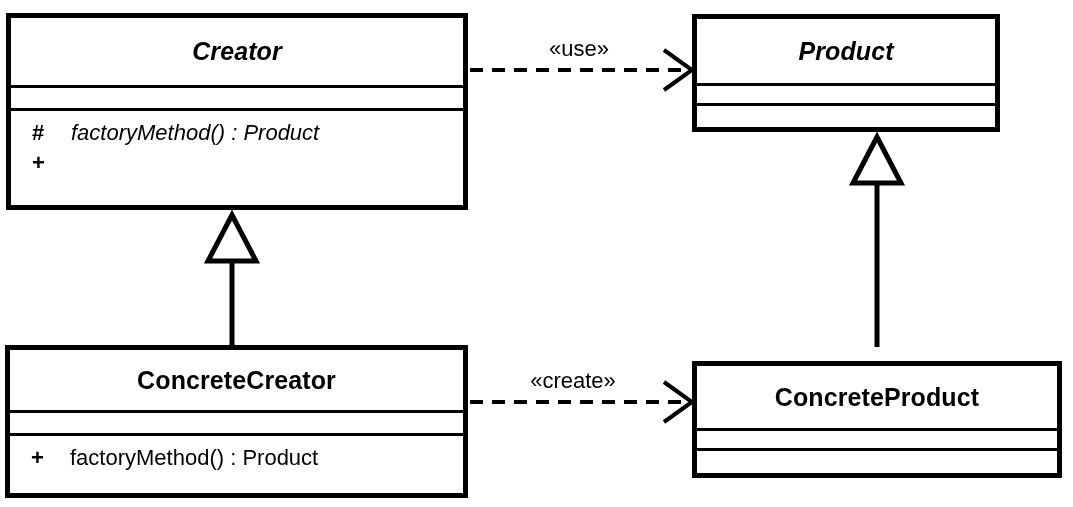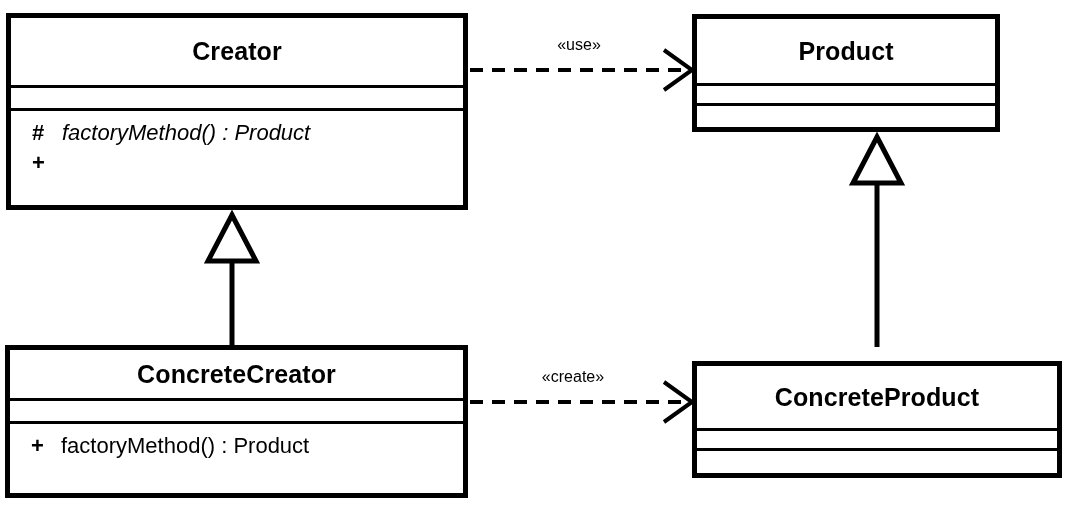--- a/index.html
+++ b/index.html
@@ -44,20 +44,21 @@
   .class-name {
     display: flex;
     align-items: center;
     justify-content: center;
     font-size: 25px;
     font-weight: bold;
     color: #000000;
     letter-spacing: 0.1px;
   }
   .class-name.abstract {
+    font-style: italic;
   }
   .members {
     padding: 7px 0 6px 0;
   }
   .member-row {
     display: flex;
     align-items: baseline;
     font-size: 22px;
     color: #000000;
     line-height: 1.36;
@@ -66,30 +67,31 @@
   .member-vis {
     display: inline-block;
     width: 30px;
     flex: 0 0 30px;
     font-weight: bold;
     font-style: normal;
     font-size: 22px;
   }
   .member-text {
     white-space: nowrap;
+    margin-left: 9px;
   }
   .member-text.abstract {
     font-style: italic;
   }
   .empty-compartment {
     height: 23px;
   }
   .edge-label {
     position: absolute;
-    font-size: 16px;
+    font-size: 22px;
     color: #000000;
     white-space: nowrap;
     text-align: center;
   }
 </style>
 </head>
 <body>
 
 <div id="diagram-root">
 
@@ -134,21 +136,21 @@
     </div>
   </div>
 
   <div class="uml-class" style="left:692px; top:14px; width:308px; height:118px;">
     <div class="compartment class-name abstract" style="height:64px;">Product</div>
     <div class="compartment divider" style="height:20px;"></div>
     <div class="compartment divider" style="flex:1 1 auto;"></div>
   </div>
 
   <div class="uml-class" style="left:5px; top:345px; width:463px; height:153px;">
-    <div class="compartment class-name" style="height:48px;">ConcreteCreator</div>
+    <div class="compartment class-name" style="height:60px;">ConcreteCreator</div>
     <div class="compartment divider empty-compartment"></div>
     <div class="compartment divider members" style="flex:1 1 auto;">
       <div class="member-row">
         <span class="member-vis">+</span>
         <span class="member-text">factoryMethod() : Product</span>
       </div>
     </div>
   </div>
 
   <div class="uml-class" style="left:692px; top:347px; width:370px; height:117px;margin-top:14px;">

